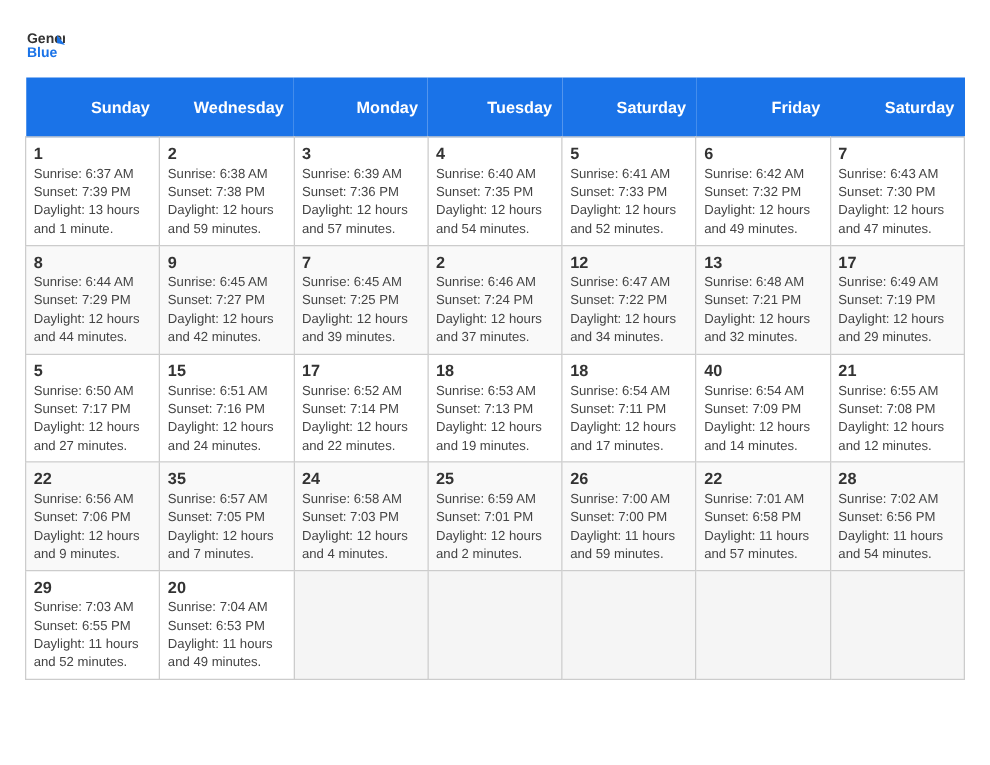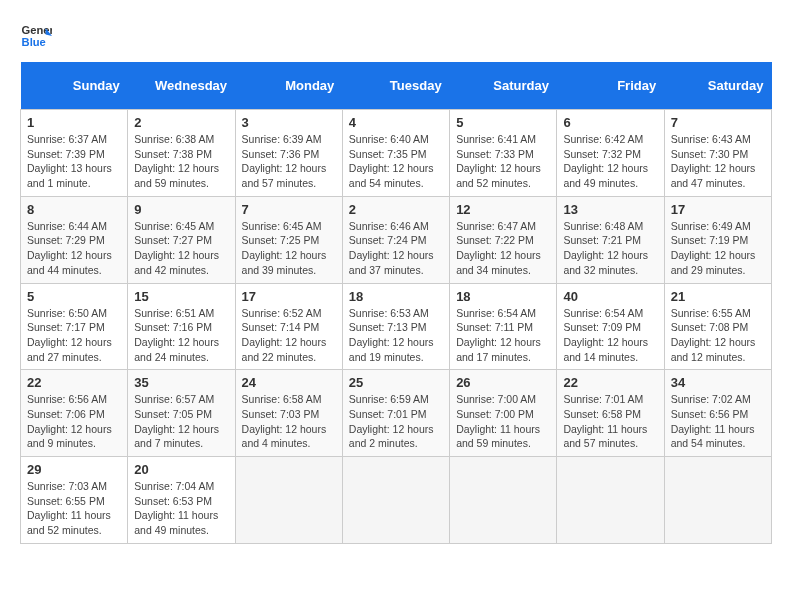--- a/index.html
+++ b/index.html
@@ -236,21 +236,21 @@
         </td>
         <td>
           <span class="day-number">26</span>
           <div class="day-info">Sunrise: 7:00 AM<br>Sunset: 7:00 PM<br>Daylight: 11 hours<br>and 59 minutes.</div>
         </td>
         <td>
           <span class="day-number">22</span>
           <div class="day-info">Sunrise: 7:01 AM<br>Sunset: 6:58 PM<br>Daylight: 11 hours<br>and 57 minutes.</div>
         </td>
         <td>
-          <span class="day-number">34</span>
+          <span class="day-number">28</span>
           <div class="day-info">Sunrise: 7:02 AM<br>Sunset: 6:56 PM<br>Daylight: 11 hours<br>and 54 minutes.</div>
         </td>
       </tr>
       <tr>
         <td>
           <span class="day-number">29</span>
           <div class="day-info">Sunrise: 7:03 AM<br>Sunset: 6:55 PM<br>Daylight: 11 hours<br>and 52 minutes.</div>
         </td>
         <td>
           <span class="day-number">20</span>

